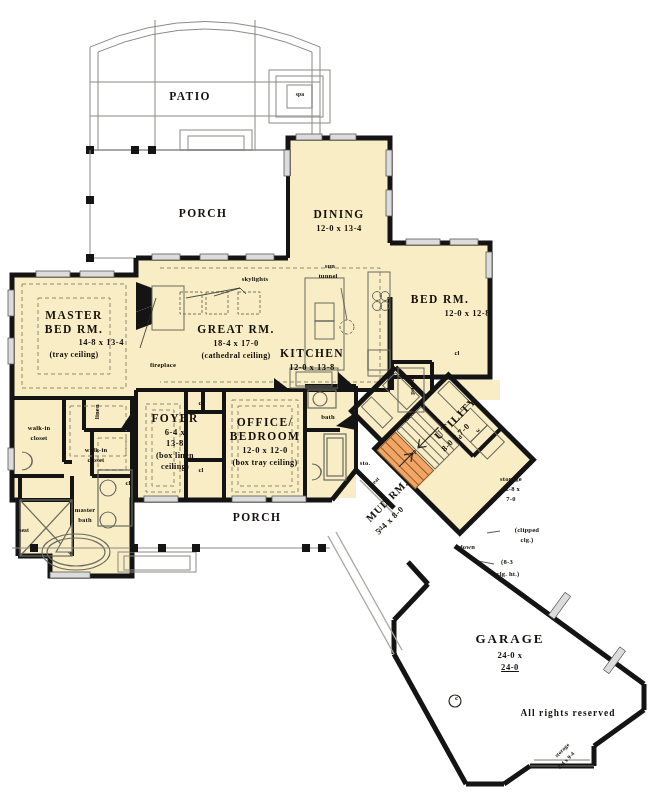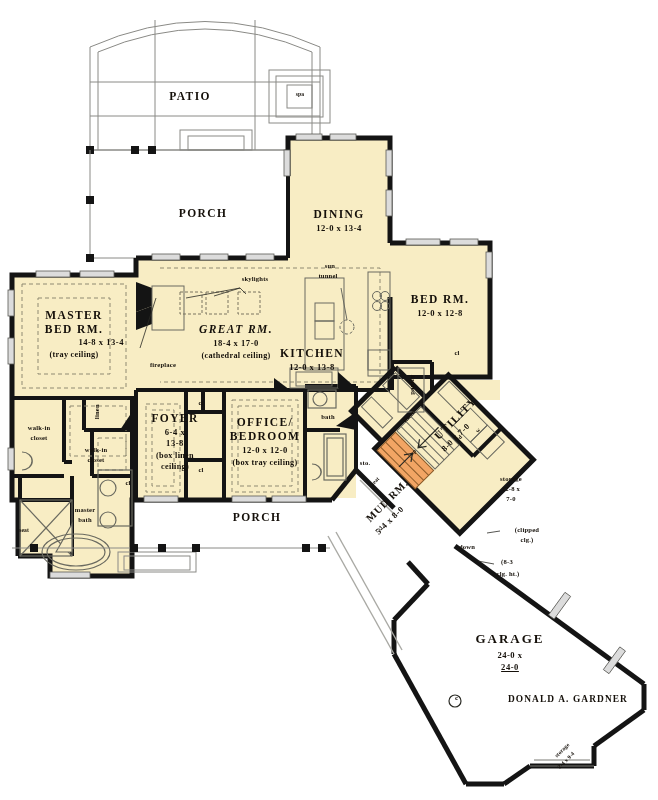--- a/index.html
+++ b/index.html
@@ -357,28 +357,28 @@
 <div class="lbl tinier" style="left:281px;top:91px;width:38px;">spa</div>
 <div class="lbl rm rmname" style="left:153px;top:207px;width:100px;">PORCH</div>
 
 <div class="lbl rm rmname" style="left:289px;top:208px;width:100px;">DINING</div>
 <div class="lbl rmdim" style="left:289px;top:224px;width:100px;">12-0 x 13-4</div>
 
 <div class="lbl rm rmname" style="left:257px;top:347px;width:110px;">KITCHEN</div>
 <div class="lbl rmdim" style="left:257px;top:363px;width:110px;">12-0 x 13-8</div>
 
 <div class="lbl rm rmname" style="left:390px;top:293px;width:100px;">BED RM.</div>
-<div class="lbl rmdim" style="left:390px;top:309px;width:100px;">12-0 x 12-8</div>
+<div class="lbl rmdim" style="left:390px;top:309px;width:100px;text-align:right;">12-0 x 12-8</div>
 
 <div class="lbl rm rmname" style="left:24px;top:309px;width:100px;">MASTER</div>
 <div class="lbl rm rmname" style="left:24px;top:323px;width:100px;">BED RM.</div>
 <div class="lbl rmdim" style="left:24px;top:338px;width:100px;text-align:right;">14-8 x 13-4</div>
 <div class="lbl rmnote" style="left:24px;top:350px;width:100px;">(tray ceiling)</div>
 
-<div class="lbl rm rmname" style="left:176px;top:323px;width:120px;font-style:italic;">GREAT RM.</div>
+<div class="lbl rm rmname" style="left:176px;top:323px;width:120px;">GREAT RM.</div>
 <div class="lbl rmdim" style="left:176px;top:339px;width:120px;">18-4 x 17-0</div>
 <div class="lbl rmnote" style="left:171px;top:351px;width:130px;">(cathedral ceiling)</div>
 
 <div class="lbl rm rmname" style="left:138px;top:412px;width:74px;text-align:center;">FOYER</div>
 <div class="lbl rmdim" style="left:138px;top:428px;width:74px;">6-4 x</div>
 <div class="lbl rmdim" style="left:138px;top:439px;width:74px;">13-8</div>
 <div class="lbl rmnote" style="left:138px;top:451px;width:74px;">(box linen</div>
 <div class="lbl rmnote" style="left:138px;top:462px;width:74px;">ceiling)</div>
 
 <div class="lbl rm rmname" style="left:215px;top:416px;width:100px;">OFFICE/</div>
@@ -400,21 +400,21 @@
 </div>
 <div class="lbl rmdim" style="left:355px;top:516px;width:70px;">
   <span class="rotm45" style="display:inline-block;">5-4 x 8-0</span>
 </div>
 
 <div class="lbl rm big" style="left:455px;top:632px;width:110px;text-align:center;">GARAGE</div>
 <div class="lbl rmdim" style="left:455px;top:651px;width:110px;">24-0 x</div>
 <div class="lbl rmdim" style="left:455px;top:663px;width:110px;text-decoration:underline;">24-0</div>
 
 <div class="lbl cr" style="left:455px;top:694px;width:0px;font-size:7px;">c</div>
-<div class="lbl cr" style="left:478px;top:694px;width:180px;">DONALD A. GARDNER</div>
+<div class="lbl cr" style="left:478px;top:708px;width:180px;">All rights reserved</div>
 
 <div class="lbl tiny" style="left:225px;top:275px;width:60px;">skylights</div>
 <div class="lbl tiny" style="left:133px;top:361px;width:60px;">fireplace</div>
 <div class="lbl tiny" style="left:305px;top:262px;width:50px;">sun</div>
 <div class="lbl tiny" style="left:303px;top:272px;width:50px;">tunnel</div>
 
 <div class="lbl tiny" style="left:55px;top:506px;width:60px;">master</div>
 <div class="lbl tiny" style="left:55px;top:516px;width:60px;">bath</div>
 
 <div class="lbl tiny" style="left:9px;top:424px;width:60px;">walk-in</div>

